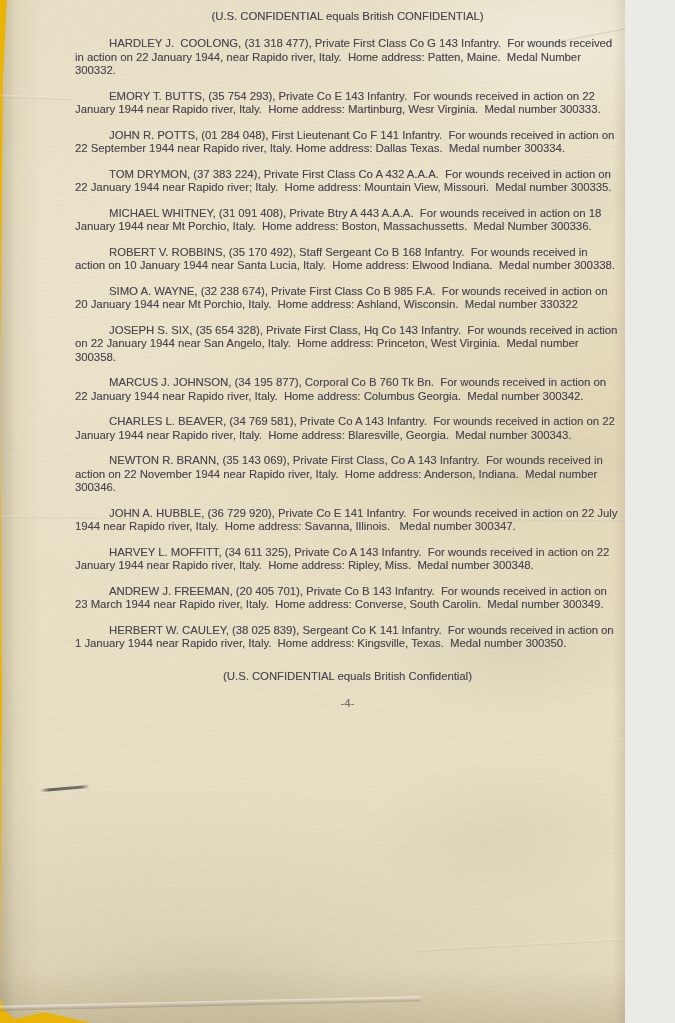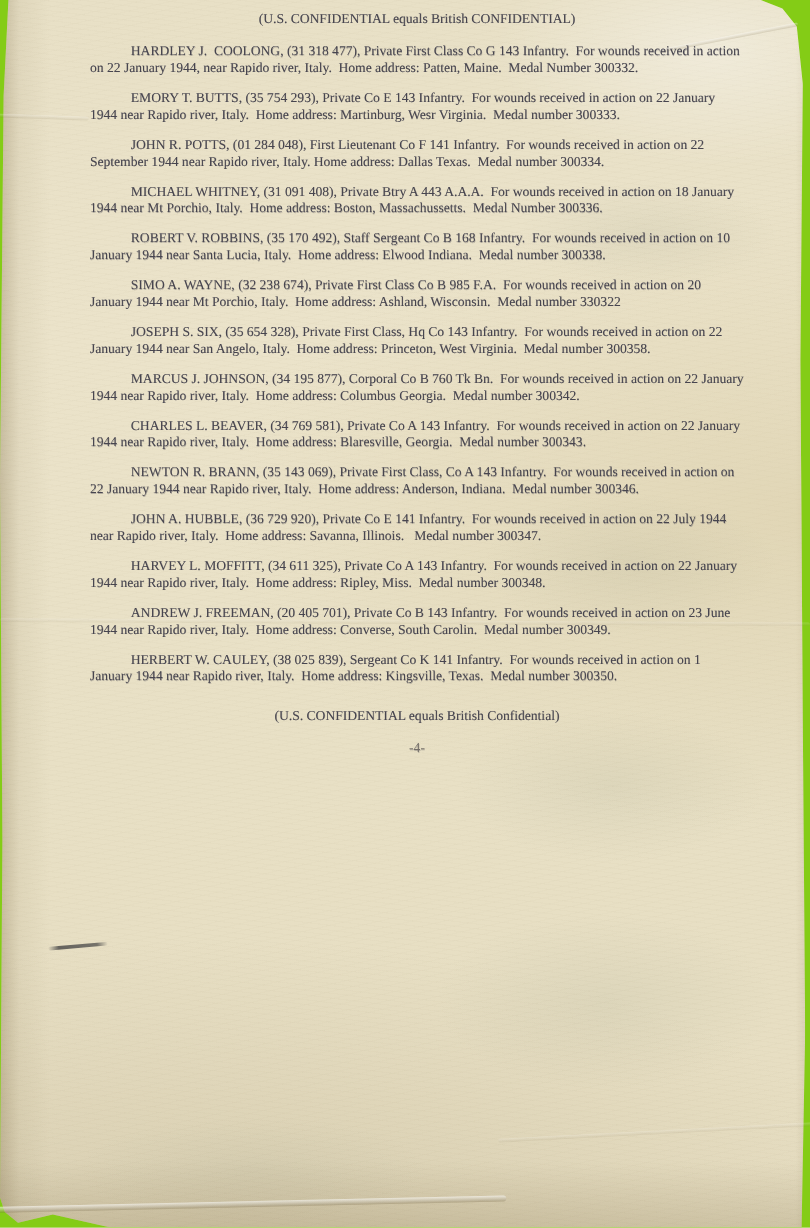--- a/index.html
+++ b/index.html
@@ -1,24 +1,24 @@
 <!DOCTYPE html>
 <html><head>
 <meta charset="utf-8">
 <style>
   html, body { margin: 0; padding: 0; }
   body { background: #eceae6; }
 
   .scan {
     position: relative;
-    width: 675px;
+    width: 625px;
     height: 1023px;
     overflow: hidden;
-    background: #84cc16; 
-    font-family: Liberation Serif, serif;
+    background: #eab308; 
+    font-family: Liberation Sans, sans-serif;
   }
 
   
   .paper {
     position: absolute;
     inset: 0;
     clip-path: polygon(
       7px 0, 634px 0, 652px 7px, 664px 22px, 669px 70px,
       667px 300px, 669px 600px, 671px 860px, 668px 1023px,
       92px 1023px, 44px 1012px, 15px 1019px, 4px 1010px,
@@ -121,28 +121,29 @@
   <div class="smudge s5"></div>
 
   <div class="pencil-mark"></div>
 
   <div class="text-layer">
     <p class="classification">(U.S. CONFIDENTIAL equals British CONFIDENTIAL)</p>
 
     <p class="entry">HARDLEY J.  COOLONG, (31 318 477), Private First Class Co G 143 Infantry.  For wounds received in action on 22 January 1944, near Rapido river, Italy.  Home address: Patten, Maine.  Medal Number 300332.</p>
     <p class="entry">EMORY T. BUTTS, (35 754 293), Private Co E 143 Infantry.  For wounds received in action on 22 January 1944 near Rapido river, Italy.  Home address: Martinburg, Wesr Virginia.  Medal number 300333.</p>
     <p class="entry">JOHN R. POTTS, (01 284 048), First Lieutenant Co F 141 Infantry.  For wounds received in action on 22 September 1944 near Rapido river, Italy. Home address: Dallas Texas.  Medal number 300334.</p>
+    <p class="entry">TOM DRYMON, (37 383 224), Private First Class Co A 432 A.A.A.  For wounds received in action on 22 January 1944 near Rapido river; Italy.  Home address: Mountain View, Missouri.  Medal number 300335.</p>
     <p class="entry">MICHAEL WHITNEY, (31 091 408), Private Btry A 443 A.A.A.  For wounds received in action on 18 January 1944 near Mt Porchio, Italy.  Home address: Boston, Massachussetts.  Medal Number 300336.</p>
     <p class="entry">ROBERT V. ROBBINS, (35 170 492), Staff Sergeant Co B 168 Infantry.  For wounds received in action on 10 January 1944 near Santa Lucia, Italy.  Home address: Elwood Indiana.  Medal number 300338.</p>
     <p class="entry">SIMO A. WAYNE, (32 238 674), Private First Class Co B 985 F.A.  For wounds received in action on 20 January 1944 near Mt Porchio, Italy.  Home address: Ashland, Wisconsin.  Medal number 330322</p>
     <p class="entry">JOSEPH S. SIX, (35 654 328), Private First Class, Hq Co 143 Infantry.  For wounds received in action on 22 January 1944 near San Angelo, Italy.  Home address: Princeton, West Virginia.  Medal number 300358.</p>
     <p class="entry">MARCUS J. JOHNSON, (34 195 877), Corporal Co B 760 Tk Bn.  For wounds received in action on 22 January 1944 near Rapido river, Italy.  Home address: Columbus Georgia.  Medal number 300342.</p>
     <p class="entry">CHARLES L. BEAVER, (34 769 581), Private Co A 143 Infantry.  For wounds received in action on 22 January 1944 near Rapido river, Italy.  Home address: Blaresville, Georgia.  Medal number 300343.</p>
-    <p class="entry">NEWTON R. BRANN, (35 143 069), Private First Class, Co A 143 Infantry.  For wounds received in action on 22 January 1944 near Rapido river, Italy.  Home address: Anderson, Indiana.  Medal number 300346.</p>
+    <p class="entry">NEWTON R. BRANN, (35 143 069), Private First Class, Co A 143 Infantry.  For wounds received in action on 22 November 1944 near Rapido river, Italy.  Home address: Anderson, Indiana.  Medal number 300346.</p>
     <p class="entry">JOHN A. HUBBLE, (36 729 920), Private Co E 141 Infantry.  For wounds received in action on 22 July 1944 near Rapido river, Italy.  Home address: Savanna, Illinois.   Medal number 300347.</p>
     <p class="entry">HARVEY L. MOFFITT, (34 611 325), Private Co A 143 Infantry.  For wounds received in action on 22 January 1944 near Rapido river, Italy.  Home address: Ripley, Miss.  Medal number 300348.</p>
-    <p class="entry">ANDREW J. FREEMAN, (20 405 701), Private Co B 143 Infantry.  For wounds received in action on 23 June 1944 near Rapido river, Italy.  Home address: Converse, South Carolin.  Medal number 300349.</p>
+    <p class="entry">ANDREW J. FREEMAN, (20 405 701), Private Co B 143 Infantry.  For wounds received in action on 23 March 1944 near Rapido river, Italy.  Home address: Converse, South Carolin.  Medal number 300349.</p>
     <p class="entry">HERBERT W. CAULEY, (38 025 839), Sergeant Co K 141 Infantry.  For wounds received in action on 1 January 1944 near Rapido river, Italy.  Home address: Kingsville, Texas.  Medal number 300350.</p>
 
     <p class="classification footer">(U.S. CONFIDENTIAL equals British Confidential)</p>
     <p class="page-number">-4-</p>
   </div>
 </div>
 
 </body></html>

